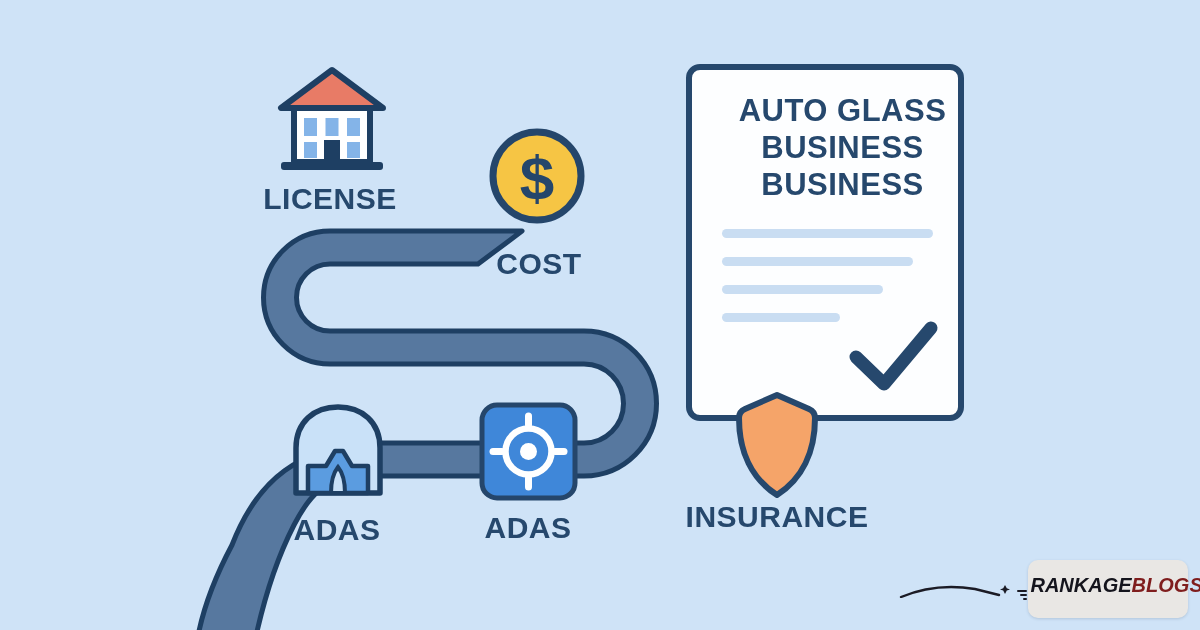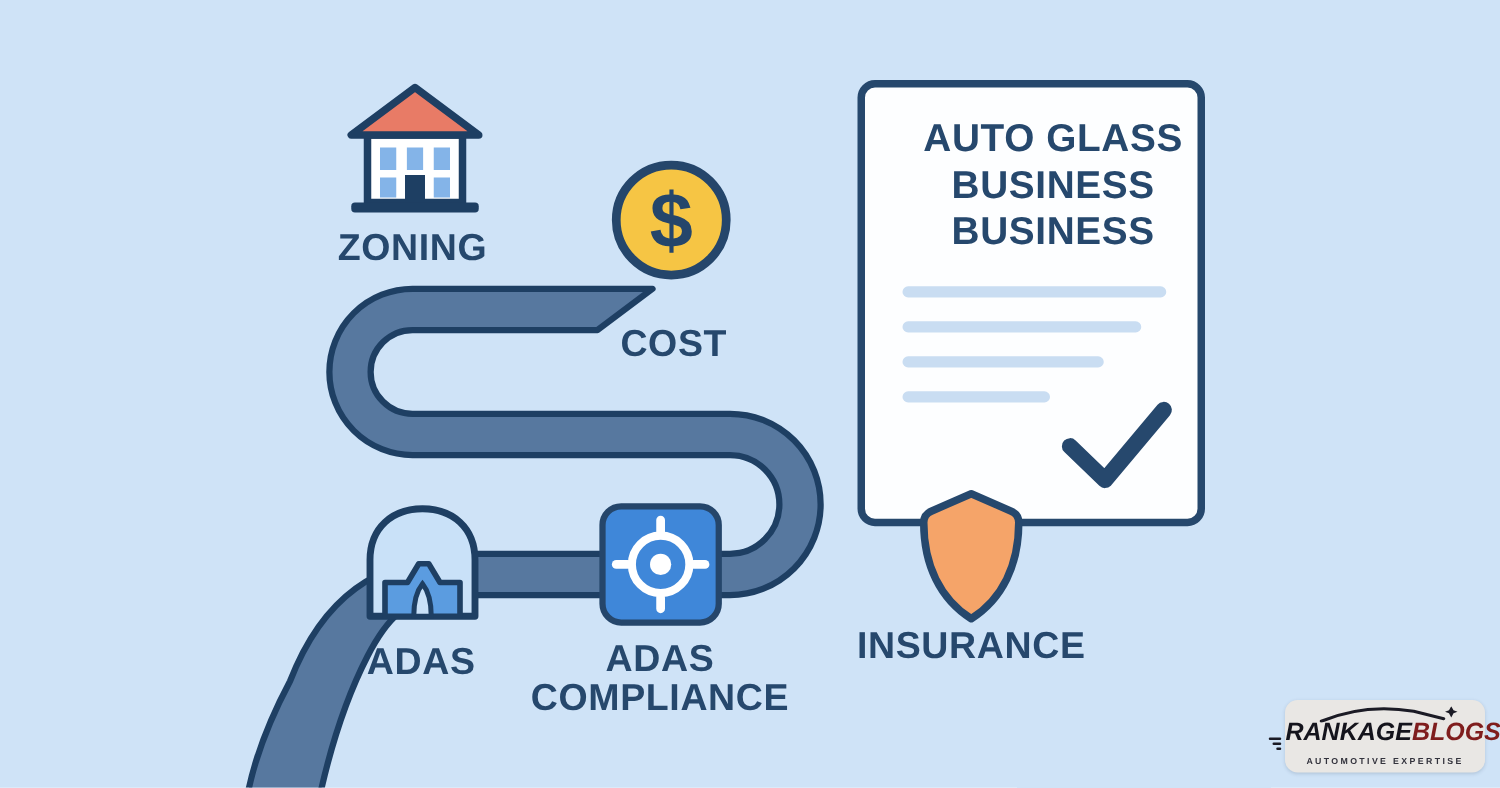--- a/index.html
+++ b/index.html
@@ -17,21 +17,21 @@
   .label.two-line{line-height:31px;}
   .doc-title{
     position:absolute;left:686px;top:92px;width:313px;
     color:#26486d;font-weight:bold;font-size:31px;line-height:37px;
     text-align:center;letter-spacing:0.5px;
   }
   
   .badge{
     position:absolute;left:1028px;top:560px;width:160px;height:58px;
     background:#e9e7e4;border-radius:10px;
-    display:flex;flex-direction:column;align-items:center;justify-content:center;
+    display:flex;flex-direction:row;align-items:center;justify-content:center;
     box-shadow:0 1px 3px rgba(40,60,90,0.18);
   }
   .badge .car-row{height:13px;width:130px;position:relative;margin-bottom:-2px;}
   .badge .wordmark{
     display:flex;align-items:baseline;font-style:italic;font-weight:bold;
     font-size:20px;letter-spacing:0px;line-height:20px;
   }
   .badge .speed-lines{display:flex;flex-direction:column;gap:2px;margin-right:3px;margin-bottom:3px;}
   .badge .speed-lines span{display:block;height:2px;background:#1b1b25;border-radius:1px;}
   .badge .speed-lines span:nth-child(1){width:10px;}
@@ -114,29 +114,28 @@
       <circle cx="46.5" cy="46.5" r="8.5" fill="#ffffff"></circle>
       <g stroke="#ffffff" stroke-width="7" stroke-linecap="round">
         <line x1="46.5" y1="11" x2="46.5" y2="20"></line>
         <line x1="46.5" y1="73" x2="46.5" y2="82"></line>
         <line x1="11" y1="46.5" x2="20" y2="46.5"></line>
         <line x1="73" y1="46.5" x2="82" y2="46.5"></line>
       </g>
     </g>
   </svg>
 
-  <div class="label" style="left:330px;top:182px;">ZONING</div>
+  <div class="label" style="left:330px;top:182px;">LICENSE</div>
 
-  <div class="label" style="left:539px;top:259px;">COST</div>
+  <div class="label" style="left:539px;top:247px;">COST</div>
 
   <div class="label" style="left:337px;top:513px;">ADAS</div>
 
   <div class="label two-line" style="left:528px;top:512px;">
     <div>ADAS</div>
-    <div>COMPLIANCE</div>
   </div>
 
   <div class="label" style="left:777px;top:500px;">INSURANCE</div>
 
   <div class="doc-title">
     <div>AUTO GLASS</div>
     <div>BUSINESS</div>
     <div>BUSINESS</div>
   </div>
 

